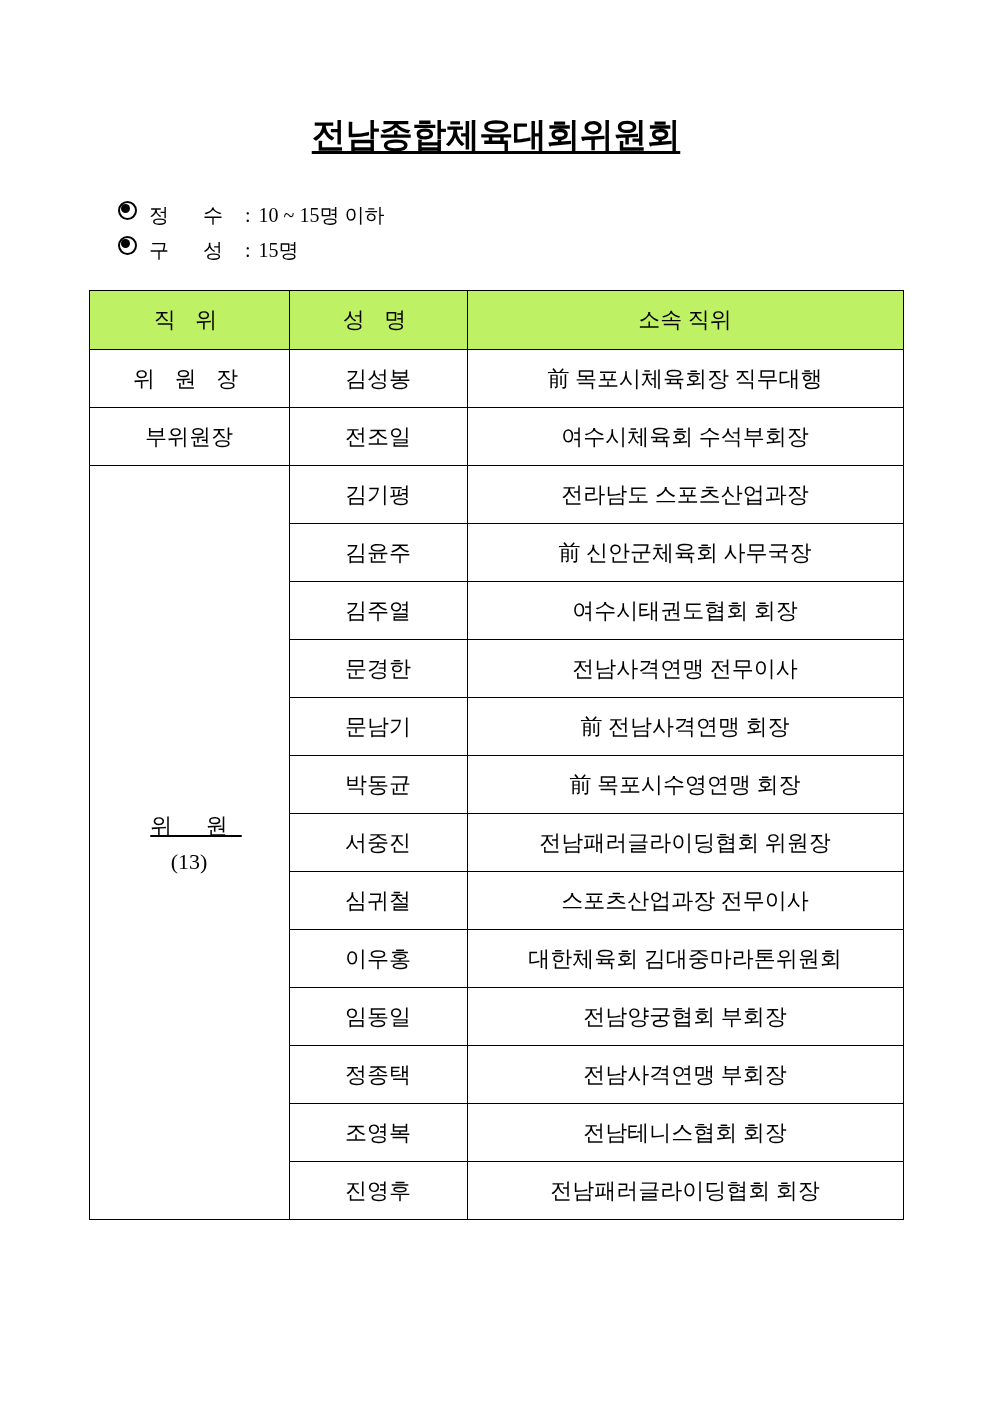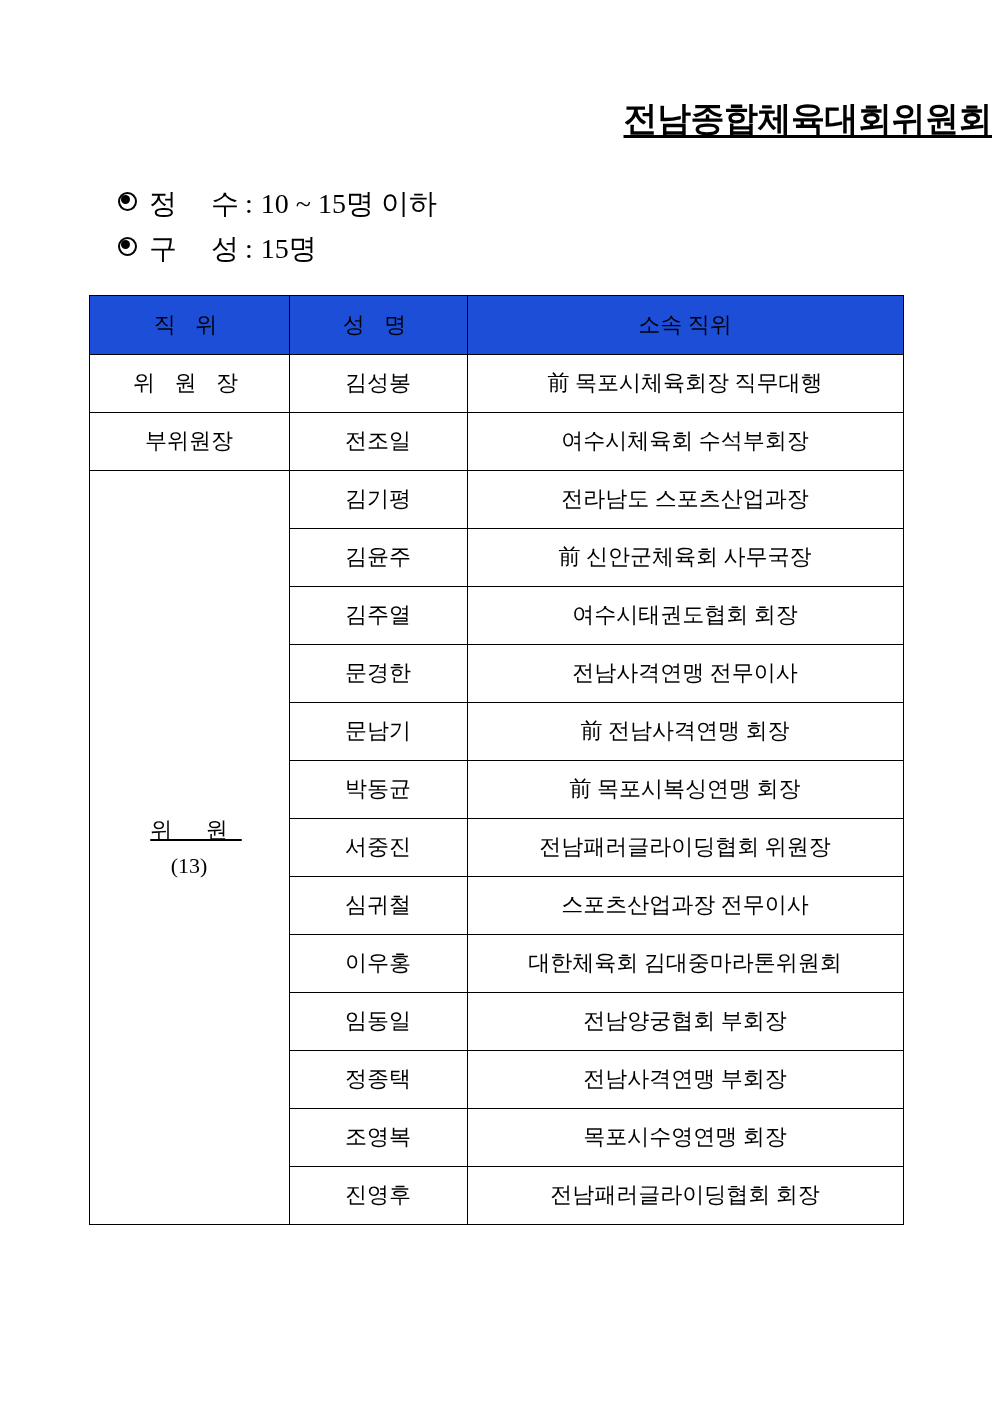--- a/index.html
+++ b/index.html
@@ -16,39 +16,39 @@
     overflow: hidden;
   }
   .page {
     width: 992px;
     height: 1403px;
     box-sizing: border-box;
     padding: 0;
     position: relative;
   }
   .doc-title {
-    text-align: right;
+    text-align: center;
     font-family: "Liberation Sans", "DejaVu Sans", sans-serif;
     font-weight: bold;
     font-size: 34px;
     letter-spacing: -0.5px;
-    margin: 0;
+    margin: 16px;
     padding-top: 96px;
     text-decoration: underline;
     text-underline-offset: 5px;
   }
   .meta-list {
     margin: 44px 0 0 0;
     padding: 0;
     list-style: none;
   }
   .meta-item {
     display: flex;
     align-items: baseline;
-    font-size: 28px;
+    font-size: 20px;
     margin: 0 0 9px 0;
     padding-left: 118px;
     line-height: 1.3;
   }
   .bullet-icon {
     display: inline-block;
     width: 15px;
     height: 15px;
     border: 2px solid #000;
     border-radius: 50%;
@@ -86,21 +86,21 @@
   table.committee td {
     border: 1px solid #000000;
     font-size: 22px;
     text-align: center;
     vertical-align: middle;
     height: 57px;
     padding: 0 6px;
     font-weight: normal;
   }
   table.committee thead th {
-    background: #1d4ed8;
+    background: #bef264;
     font-weight: normal;
     height: 58px;
   }
   .col-pos { width: 200px; }
   .col-name { width: 178px; }
   .col-affil { width: 436px; }
   .spaced-2 { letter-spacing: 7px; padding-left: 7px; }
   .spaced-3 { letter-spacing: 14px; padding-left: 14px; }
   .pos-cell {
     vertical-align: middle;
@@ -180,21 +180,21 @@
       <tr>
         <td>문경한</td>
         <td class="affil">전남사격연맹 전무이사</td>
       </tr>
       <tr>
         <td>문남기</td>
         <td class="affil">前 전남사격연맹 회장</td>
       </tr>
       <tr>
         <td>박동균</td>
-        <td class="affil">前 목포시복싱연맹 회장</td>
+        <td class="affil">前 목포시수영연맹 회장</td>
       </tr>
       <tr>
         <td>서중진</td>
         <td class="affil">전남패러글라이딩협회 위원장</td>
       </tr>
       <tr>
         <td>심귀철</td>
         <td class="affil">스포츠산업과장 전무이사</td>
       </tr>
       <tr>
@@ -204,21 +204,21 @@
       <tr>
         <td>임동일</td>
         <td class="affil">전남양궁협회 부회장</td>
       </tr>
       <tr>
         <td>정종택</td>
         <td class="affil">전남사격연맹 부회장</td>
       </tr>
       <tr>
         <td>조영복</td>
-        <td class="affil">목포시수영연맹 회장</td>
+        <td class="affil">전남테니스협회 회장</td>
       </tr>
       <tr>
         <td>진영후</td>
         <td class="affil">전남패러글라이딩협회 회장</td>
       </tr>
     </tbody>
   </table>
 
 </div>
 

